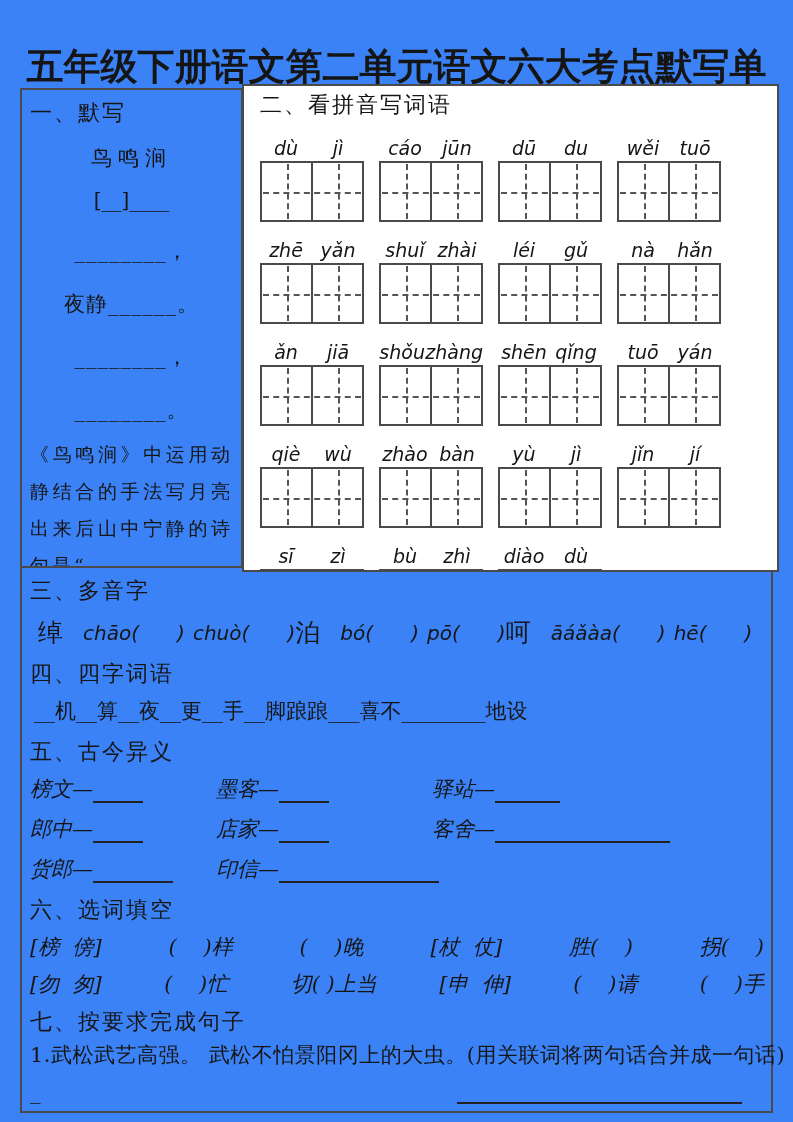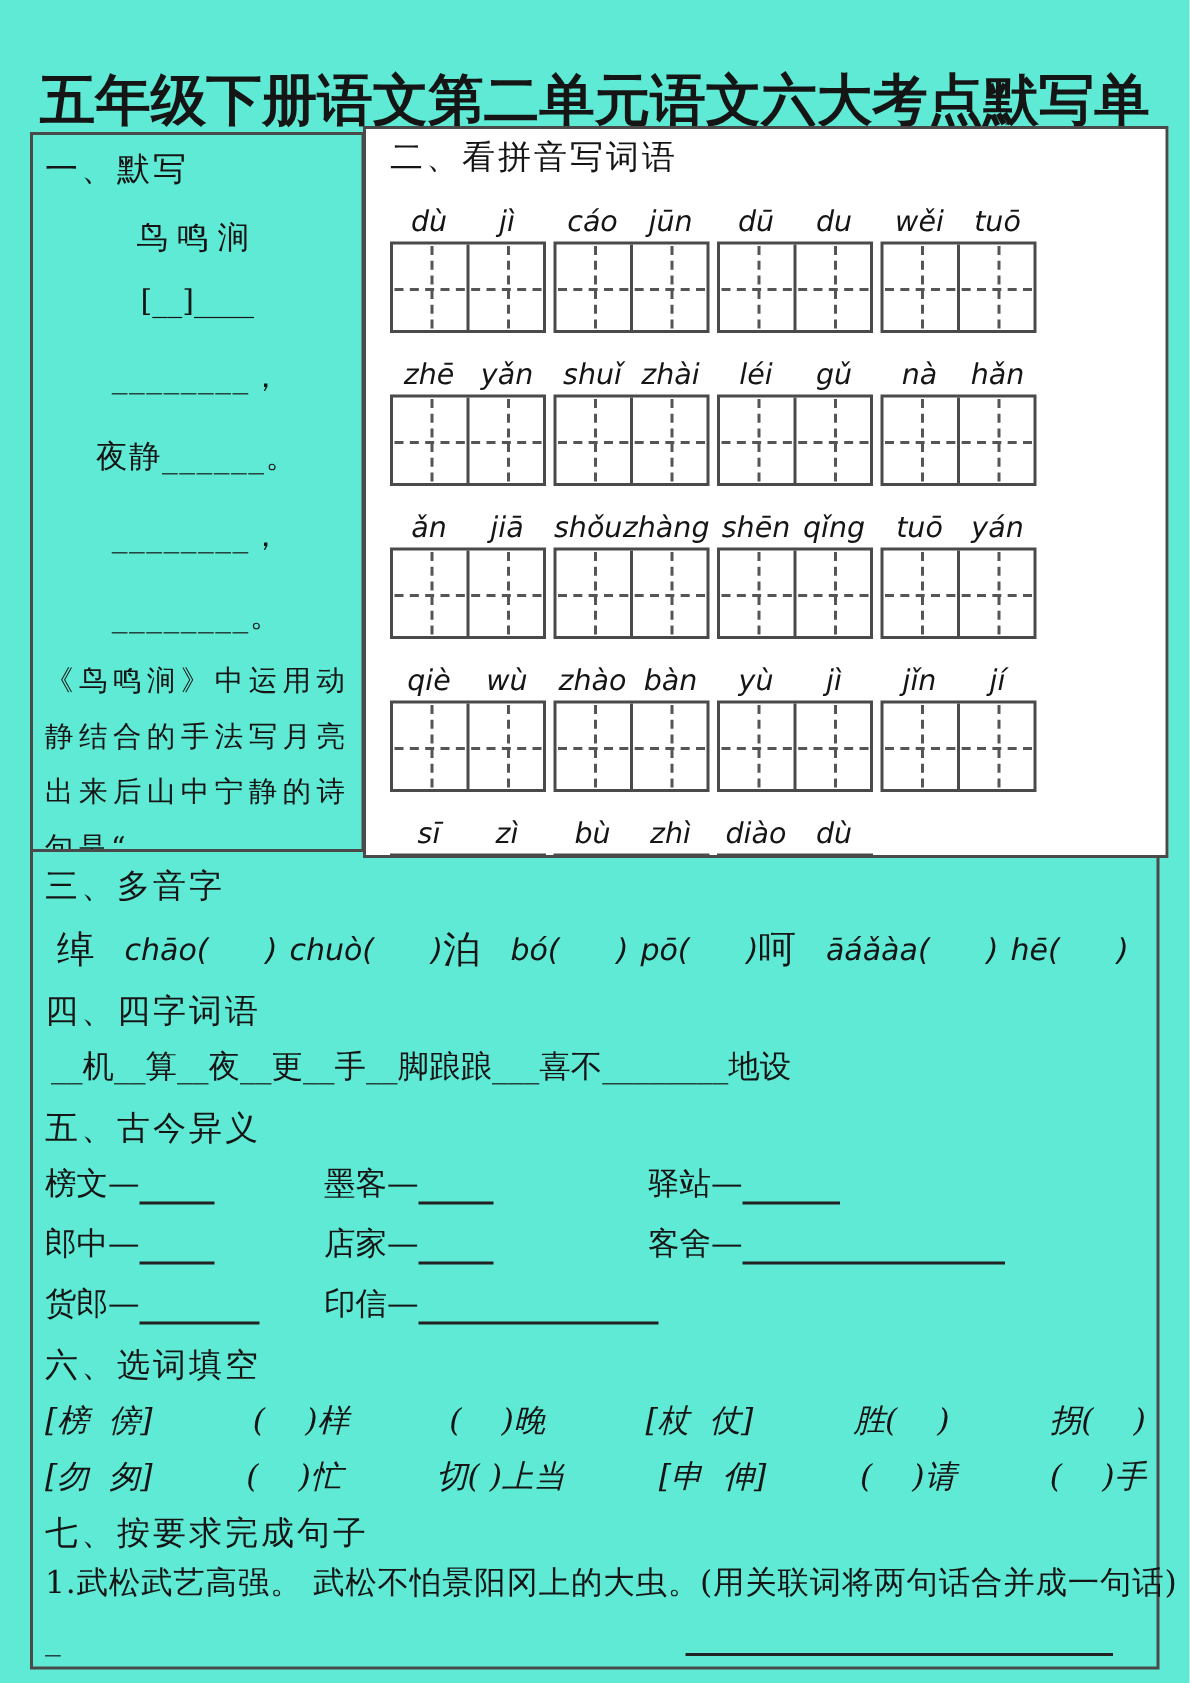--- a/index.html
+++ b/index.html
@@ -1,16 +1,16 @@
 <!DOCTYPE html>
 <html><head>
 <meta charset="utf-8">
 <style>
   html,body{margin:0;padding:0;background:#e9e9e9;}
-  .page{position:relative;width:793px;height:1122px;background:#5eead4;margin:0 auto;
+  .page{position:relative;width:793px;height:1122px;background:#3b82f6;margin:0 auto;
         font-family:"DejaVu Serif","Liberation Serif",serif;color:#151515;overflow:hidden;}
   .title{position:absolute;top:42px;left:0;right:0;text-align:center;
          font-size:37px;font-weight:bold;letter-spacing:0px;white-space:nowrap;}
   .outer-box{position:absolute;left:20px;top:88px;width:753px;height:1025px;
              border:2px solid #4a4a4a;box-sizing:border-box;}
   .sec1-box{position:absolute;left:20px;top:88px;width:223px;height:480px;
             border:2px solid #4a4a4a;box-sizing:border-box;padding:8px 8px 16px 8px;overflow:hidden;}
   .sec2-box{position:absolute;left:242px;top:84px;width:537px;height:488px;
             border:2px solid #4a4a4a;box-sizing:border-box;background:#fff;padding:4px 8px 0 16px;overflow:hidden;}
   .bottom{position:absolute;left:30px;top:576px;width:734px;}
@@ -19,41 +19,41 @@
   .s1-head{font-size:22px;letter-spacing:2px;}
   .s1-center{text-align:center;font-size:21px;}
   .s1-poemtitle{margin-top:16px;letter-spacing:6px;}
   .s1-author{margin-top:16px;font-size:20px;}
   .s1-line{margin-top:25px;font-size:21px;letter-spacing:1px;}
   .s1-para{margin-top:12px;font-size:19px;line-height:37px;text-align:justify;letter-spacing:3px;}
   .s1-blank{font-size:19px;margin-top:2px;white-space:nowrap;letter-spacing:0;}
 
   
   .s2-head{font-size:22px;letter-spacing:2px;margin-bottom:6px;}
-  .p-row{display:flex;gap:5px;margin-bottom:4px;margin-top:16px;}
+  .p-row{display:flex;gap:15px;margin-bottom:4px;margin-top:16px;}
   .pgroup{width:104px;}
   .plabel{display:flex;height:25px;font-family:"DejaVu Sans","Liberation Sans",sans-serif;
           font-style:italic;font-size:19px;line-height:25px;}
   .plabel span{flex:1;text-align:center;white-space:nowrap;}
   .grid2{position:relative;height:61px;border:2px solid #4a4a4a;display:flex;box-sizing:border-box;}
   .cell{flex:1;position:relative;}
   .cell + .cell{border-left:2px solid #4a4a4a;}
   .cell::before{content:"";position:absolute;top:1px;bottom:1px;left:50%;width:0;border-left:2px dashed #555;}
   .grid2::after{content:"";position:absolute;left:1px;right:1px;top:50%;height:0;border-top:2px dashed #555;}
 
   
   .sec-head{font-size:22px;letter-spacing:2px;margin-bottom:8px;}
   .pre{white-space:pre;}
   .s3-row{display:flex;justify-content:space-between;align-items:center;padding:2px 30px 10px 8px;}
   .s3-item{display:flex;align-items:center;gap:20px;}
   .s3-char{font-size:25px;}
   .s3-readings{display:flex;gap:8px;
                font-family:"DejaVu Sans","Liberation Sans",sans-serif;font-style:italic;font-size:20px;}
   .s4-row{display:flex;justify-content:flex-start;font-size:21px;padding:0 4px 12px 4px;}
-  .s5-row{display:flex;font-size:21px;margin-bottom:12px;align-items:center;}
+  .s5-row{display:flex;font-size:21px;margin-bottom:12px;align-items:center;font-style:italic;}
   .s5-cell{display:flex;align-items:flex-end;}
   .s5-c1{width:186px;}
   .s5-c2{width:216px;}
   .bl{display:inline-block;border-bottom:2px solid #222;height:1em;}
   .w50{width:50px;}.w65{width:65px;}.w80{width:80px;}
   .w160{width:160px;}.w175{width:175px;}
   .s6-row{display:flex;justify-content:space-between;font-size:21px;margin-bottom:9px;font-style:italic;}
   .s7-q{font-size:21px;margin-bottom:2px;letter-spacing:0.5px;white-space:nowrap;}
   .ansrow{display:flex;justify-content:space-between;align-items:flex-end;height:33px;margin-bottom:3px;}
   .ans-dash{font-size:21px;}

